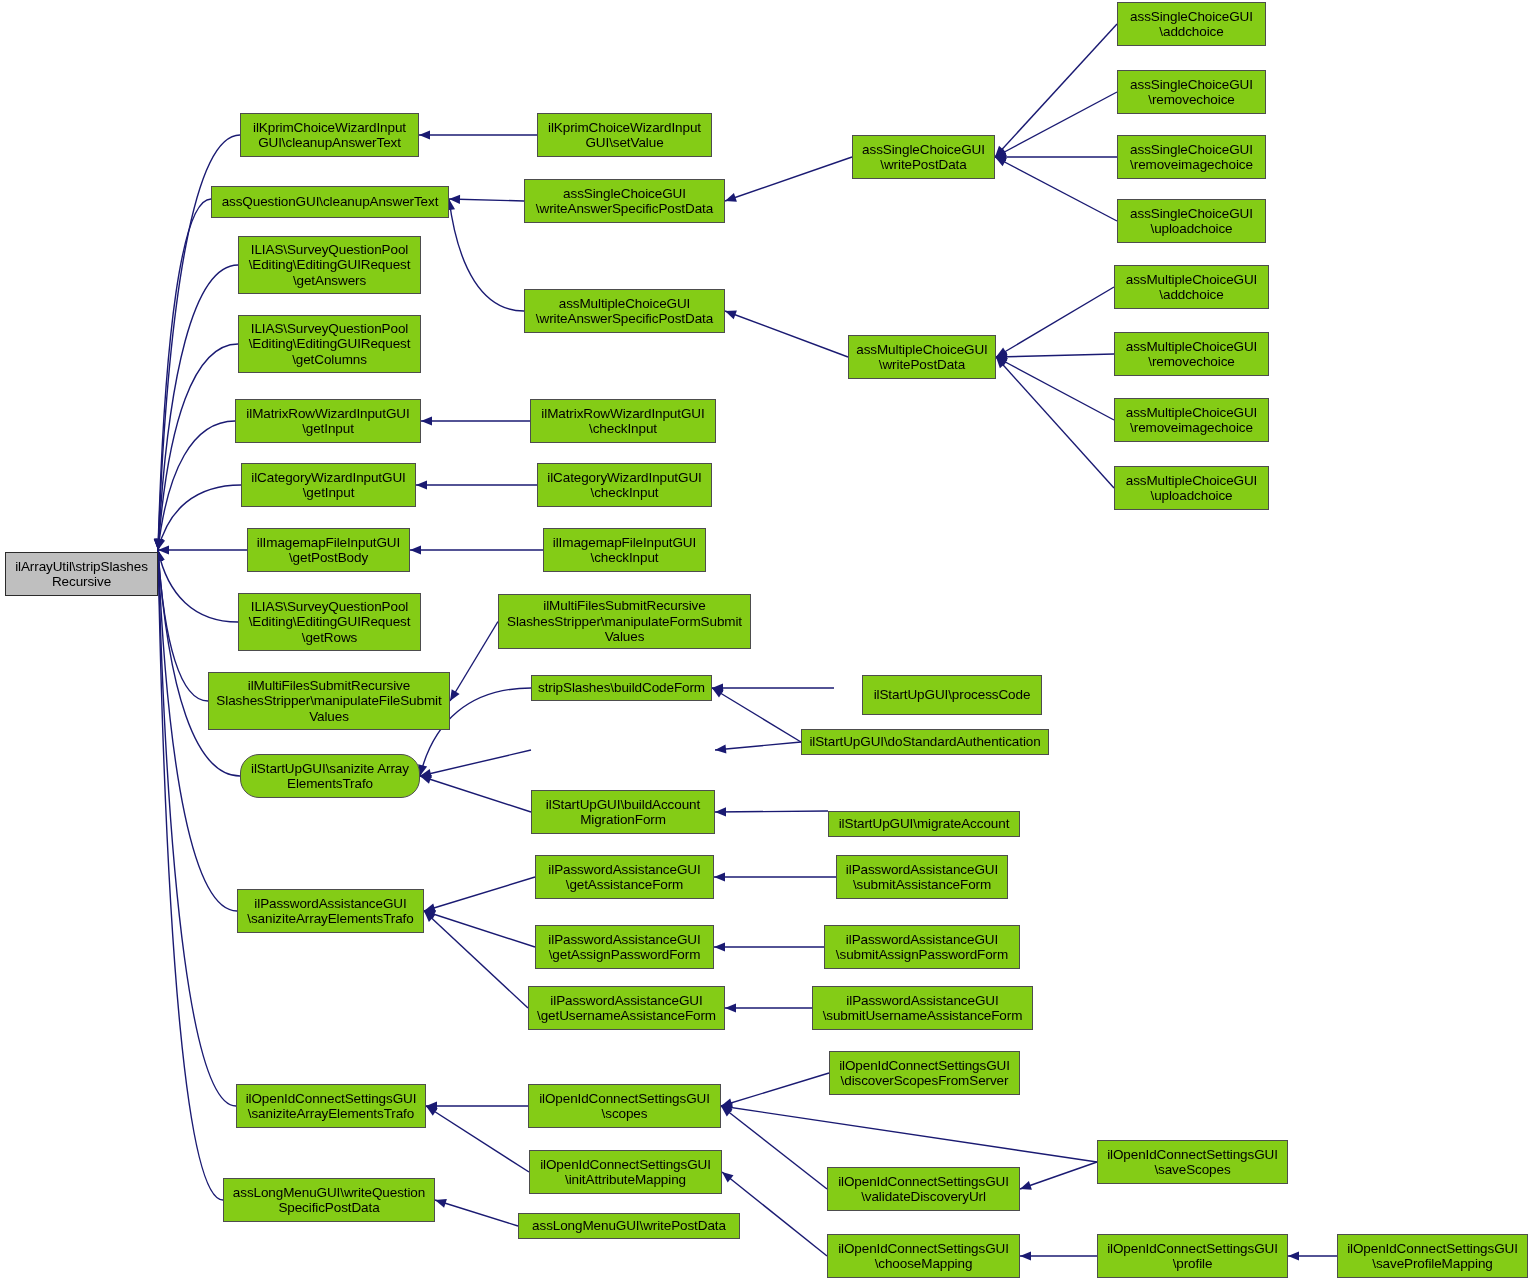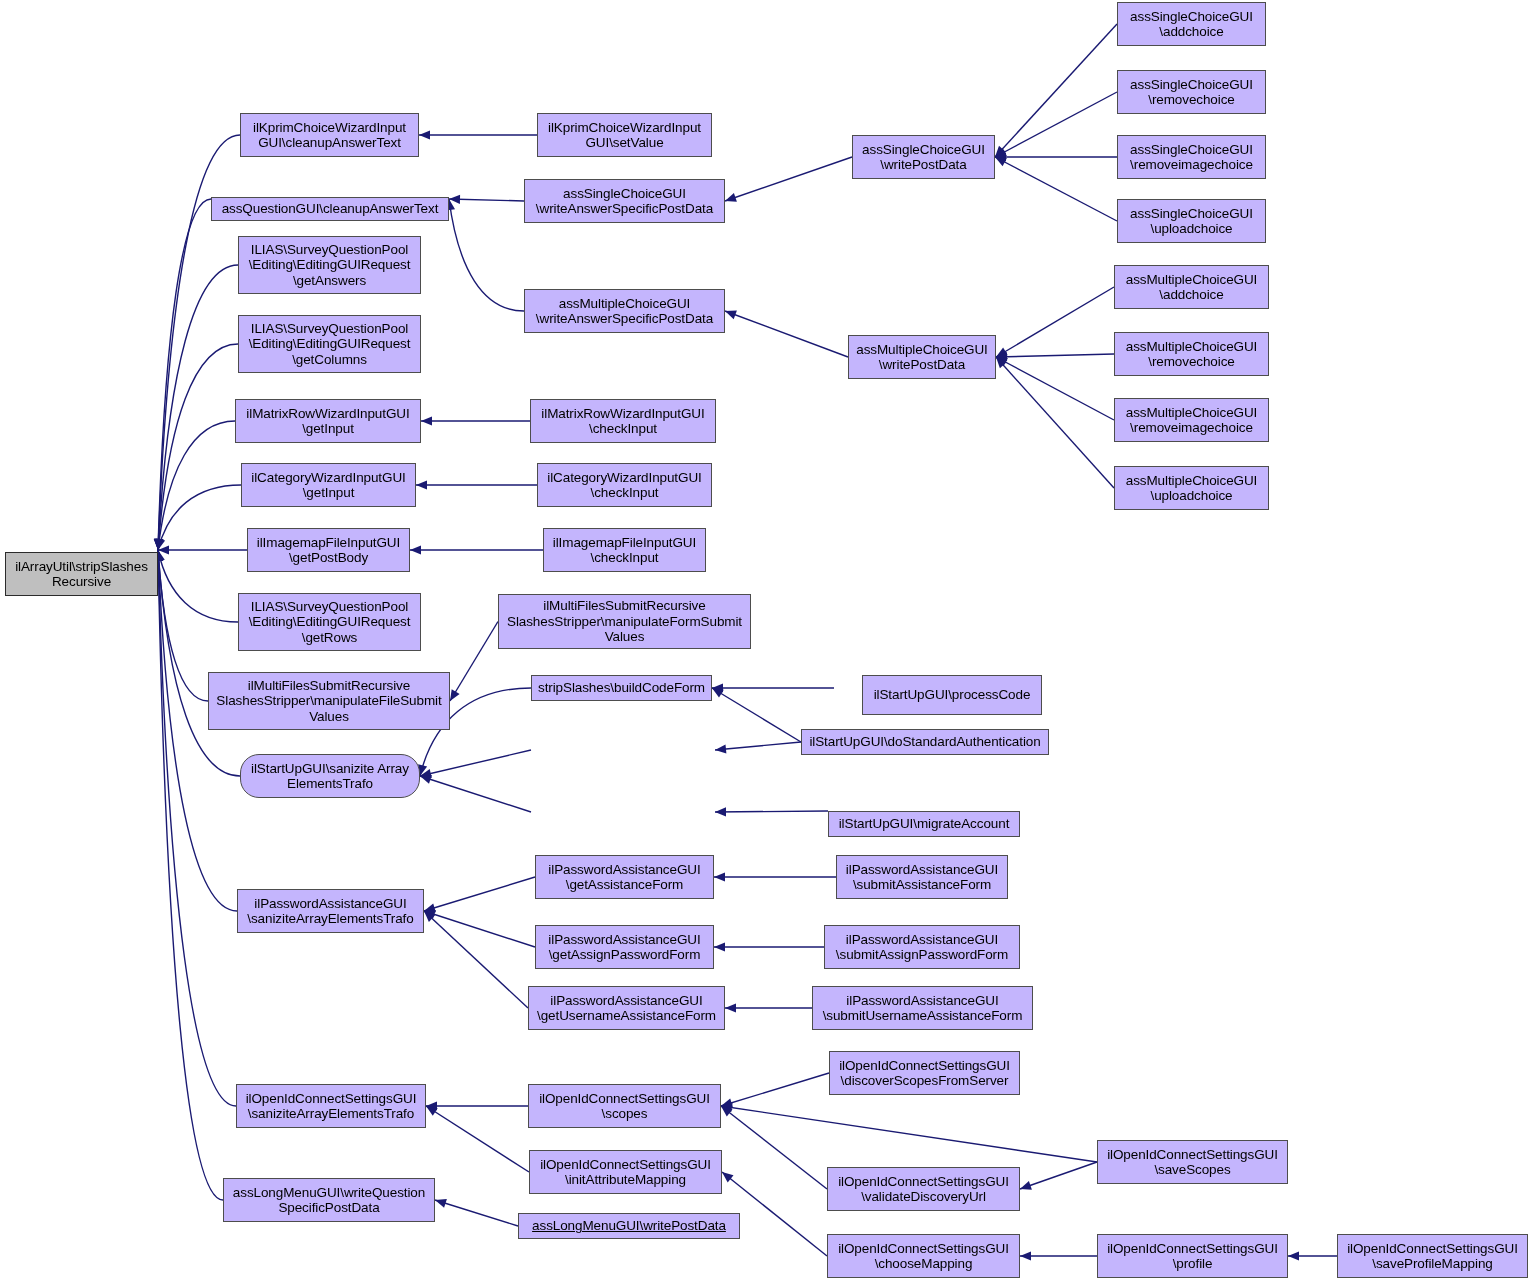--- a/index.html
+++ b/index.html
@@ -1,19 +1,19 @@
 <!DOCTYPE html>
 <html><head>
 <meta charset="utf-8">
 <style>
   html,body{margin:0;padding:0;background:#ffffff;}
   body{font-family:"Liberation Sans","DejaVu Sans",sans-serif;}
   #canvas{position:relative;width:1532px;height:1281px;background:#fff;overflow:hidden;}
   #edges{position:absolute;left:0;top:0;width:1532px;height:1281px;}
-  .node{position:absolute;box-sizing:border-box;border:1px solid #4d4d4d;background:#c4b5fd;
+  .node{position:absolute;box-sizing:border-box;border:1px solid #4d4d4d;background:#84cc16;
         display:flex;align-items:center;justify-content:center;text-align:center;
         font-size:13.5px;line-height:15.5px;color:#000;letter-spacing:-0.1px;}
   .node.root{background:#bfbfbf;border:1px solid #2b2b2b;}
   .node .lbl{display:block;padding:0 3px;white-space:pre-line;}
 </style>
 </head>
 <body>
 
 <div id="canvas">
   <svg id="edges" xmlns="http://www.w3.org/2000/svg" viewBox="0 0 1532 1281">
@@ -129,21 +129,21 @@
 Recursive</span>
     </div>
     <div class="node" style="left: 240px; top: 113px; width: 179px; height: 44px;">
       <span class="lbl">ilKprimChoiceWizardInput
 GUI\cleanupAnswerText</span>
     </div>
     <div class="node" style="left: 537px; top: 113px; width: 175px; height: 44px;">
       <span class="lbl">ilKprimChoiceWizardInput
 GUI\setValue</span>
     </div>
-    <div class="node" style="left: 211px; top: 197px; width: 238px; height: 24px;">
+    <div class="node" style="left: 211px; top: 186px; width: 238px; height: 32px;">
       <span class="lbl">assQuestionGUI\cleanupAnswerText</span>
     </div>
     <div class="node" style="left: 524px; top: 179px; width: 201px; height: 44px;">
       <span class="lbl">assSingleChoiceGUI
 \writeAnswerSpecificPostData</span>
     </div>
     <div class="node" style="left: 524px; top: 289px; width: 201px; height: 44px;">
       <span class="lbl">assMultipleChoiceGUI
 \writeAnswerSpecificPostData</span>
     </div>
@@ -236,20 +236,24 @@
 SlashesStripper\manipulateFileSubmit
 Values</span>
     </div>
     <div class="node" style="left: 240px; top: 754px; width: 180px; height: 44px; border-radius: 19px;">
       <span class="lbl">ilStartUpGUI\sanizite Array
 ElementsTrafo</span>
     </div>
     <div class="node" style="left: 531px; top: 675px; width: 181px; height: 26px;">
       <span class="lbl">stripSlashes\buildCodeForm</span>
     </div>
+    <div class="node" style="left: 531px; top: 790px; width: 184px; height: 44px;">
+      <span class="lbl">ilStartUpGUI\buildAccount
+MigrationForm</span>
+    </div>
     <div class="node" style="left: 834px; top: 675px; width: 180px; height: 40px; margin-left: 28px;">
       <span class="lbl">ilStartUpGUI\processCode</span>
     </div>
     <div class="node" style="left: 801px; top: 729px; width: 248px; height: 26px;">
       <span class="lbl">ilStartUpGUI\doStandardAuthentication</span>
     </div>
     <div class="node" style="left: 828px; top: 798px; width: 192px; height: 26px; margin-top: 13px;">
       <span class="lbl">ilStartUpGUI\migrateAccount</span>
     </div>
     <div class="node" style="left: 237px; top: 889px; width: 187px; height: 44px;">
@@ -313,16 +317,16 @@
 \profile</span>
     </div>
     <div class="node" style="left: 1337px; top: 1234px; width: 191px; height: 44px;">
       <span class="lbl">ilOpenIdConnectSettingsGUI
 \saveProfileMapping</span>
     </div>
     <div class="node" style="left: 223px; top: 1178px; width: 212px; height: 44px;">
       <span class="lbl">assLongMenuGUI\writeQuestion
 SpecificPostData</span>
     </div>
-    <div class="node" style="left: 518px; top: 1213px; width: 222px; height: 26px; text-decoration: underline;">
+    <div class="node" style="left: 518px; top: 1213px; width: 222px; height: 26px;">
       <span class="lbl">assLongMenuGUI\writePostData</span>
     </div>
   </div>
 
 </body></html>

